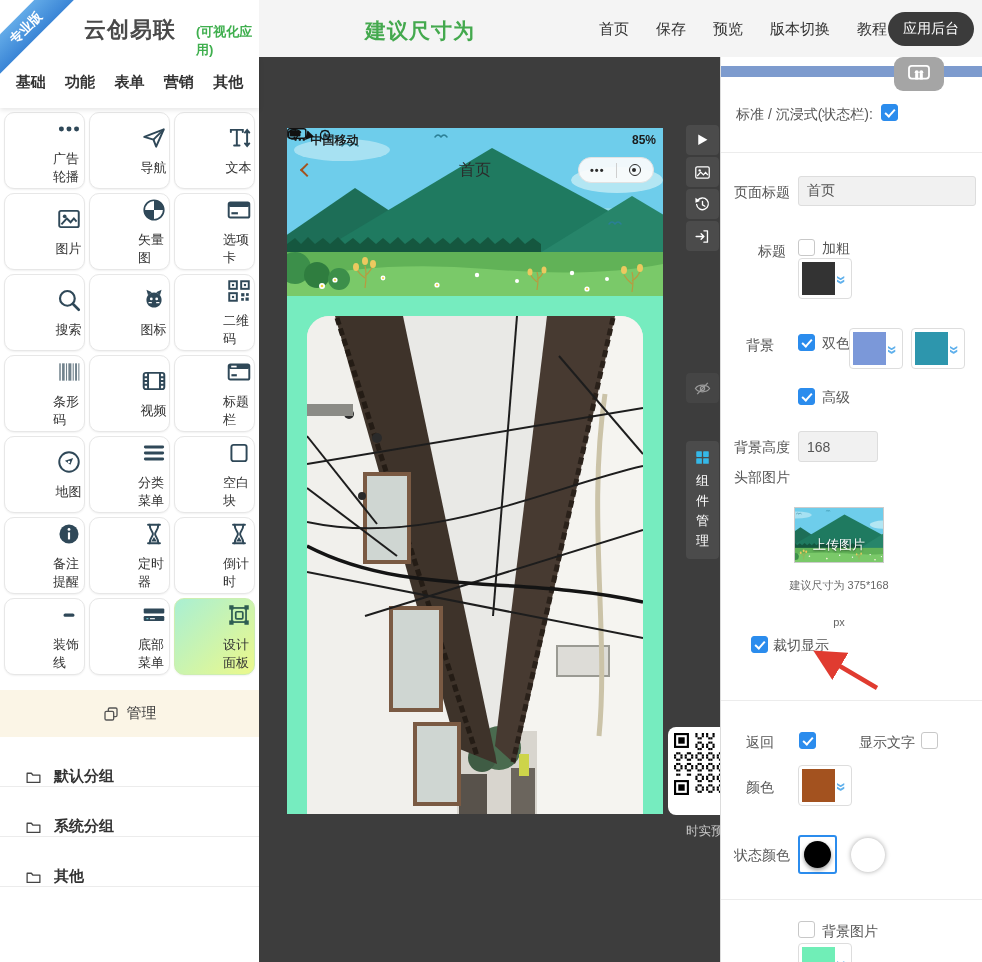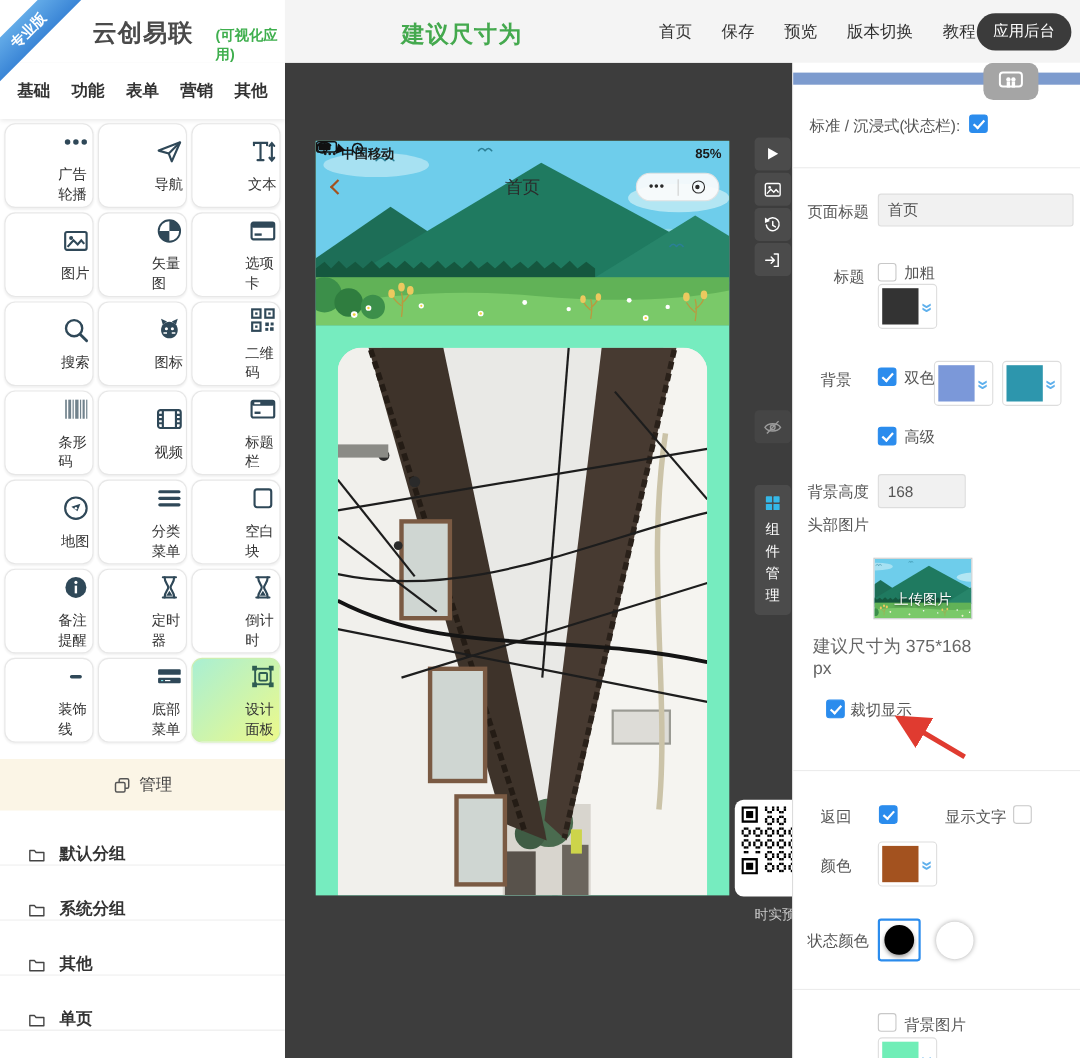--- a/index.html
+++ b/index.html
@@ -90,21 +90,21 @@
     border:solid #fff; border-width:0 2px 2px 0; transform:rotate(42deg); }
   .pinput { position:absolute; background:#f1f1f1; border:1px solid #ddd; border-radius:3px; font-size:14px; color:#555;
     padding:0 8px; font-family:inherit; }
   .picker { position:absolute; background:#fff; border:1px solid #ddd; border-radius:4px; display:flex;
     align-items:center; padding:3px 2px 3px 3px; cursor:pointer; }
   .picker .swatch { width:33px; height:33px; }
   .picker .chev { color:#5fb0ec; font-weight:bold; font-size:16px; transform:rotate(90deg) scaleY(1.2); letter-spacing:-2px; width:14px; text-align:center; }
   #thumb { position:absolute; left:73px; top:450px; width:90px; height:56px; border:1px solid #ccc; cursor:pointer; overflow:hidden; }
   #thumb svg { position:absolute; inset:0; width:100%; height:100%; }
   #thumb span { position:absolute; left:0; right:0; bottom:8px; text-align:center; color:#fff; font-size:13px; text-shadow:0 1px 2px rgba(0,0,0,0.5); }
-  .hint { position:absolute; left:18px; width:200px; font-size:16px; color:#666; }
+  .hint { position:absolute; left:18px; width:200px; text-align:center; font-size:11px; color:#666; }
   #sc-opt1 { position:absolute; left:77px; top:778px; width:39px; height:39px; border:2px solid #2b8ced; border-radius:3px;
     display:flex; align-items:center; justify-content:center; cursor:pointer; background:#fff; }
   #sc-opt1 i { width:27px; height:27px; border-radius:50%; background:#000; box-shadow:0 2px 4px rgba(0,0,0,0.4); }
   #sc-opt2 { position:absolute; left:130px; top:781px; width:34px; height:34px; border-radius:50%; background:#fff;
     box-shadow:0 0 5px rgba(0,0,0,0.35); cursor:pointer; }
   #red-arrow { position:absolute; left:80px; top:583px; width:90px; height:58px; pointer-events:none; }
 </style>
 </head>
 <body>
 
@@ -404,26 +404,20 @@
           <svg viewBox="0 0 24 24" fill="none" stroke="#444" stroke-width="1.8" stroke-linejoin="round">
             <path d="M3 6h6l2 2.5h10V19H3Z"></path>
           </svg>
           <span>系统分组</span>
         </div>
         <div class="group">
           <svg viewBox="0 0 24 24" fill="none" stroke="#444" stroke-width="1.8" stroke-linejoin="round">
             <path d="M3 6h6l2 2.5h10V19H3Z"></path>
           </svg>
           <span>其他</span>
-        </div>
-        <div class="group">
-          <svg viewBox="0 0 24 24" fill="none" stroke="#444" stroke-width="1.8" stroke-linejoin="round">
-            <path d="M3 6h6l2 2.5h10V19H3Z"></path>
-          </svg>
-          <span>单页</span>
         </div>
       </div>
   </aside>
 
   <main id="canvas">
     <div id="phone">
       <div id="hero">
         <svg id="hero-svg" viewBox="0 0 376 168" preserveAspectRatio="xMidYMid slice">
  <rect width="376" height="168" fill="#6ecdeb"></rect>
  <ellipse cx="330" cy="52" rx="46" ry="13" fill="#bfeaf5" opacity="0.85"></ellipse>
@@ -911,21 +905,21 @@
  </g>
  <g stroke="#2b7f95" fill="none" stroke-width="1.5" stroke-linecap="round">
   <path d="M55 18q4-5 8 0M63 18q4-5 8 0"></path>
             <path d="M148 9q3-4 6 0M154 9q3-4 6 0"></path>
             <path d="M322 96q3-4 6 0M328 96q3-4 6 0"></path>
  </g>
         </svg>
       <span>上传图片</span>
     </div>
     <div class="hint" style="top:521px;">建议尺寸为 375*168</div>
-    <div class="hint" style="top:543px;">px</div>
+    <div class="hint" style="top:559px;">px</div>
 
     <span class="cb checked" style="left:30px;top:579px;"></span>
     <span class="p-label" style="left:52px;top:580px;">裁切显示</span>
     <svg id="red-arrow" viewBox="0 0 90 58">
       <defs>
           <marker id="ah" markerWidth="7" markerHeight="7" refX="5" refY="3.5" orient="auto">
         <polygon points="0,0 7,3.5 0,7" fill="#e03b30"></polygon>
           </marker>
         </defs>
       <line x1="76" y1="48" x2="20" y2="15" stroke="#e03b30" stroke-width="4.5" marker-end="url(#ah)"></line>

